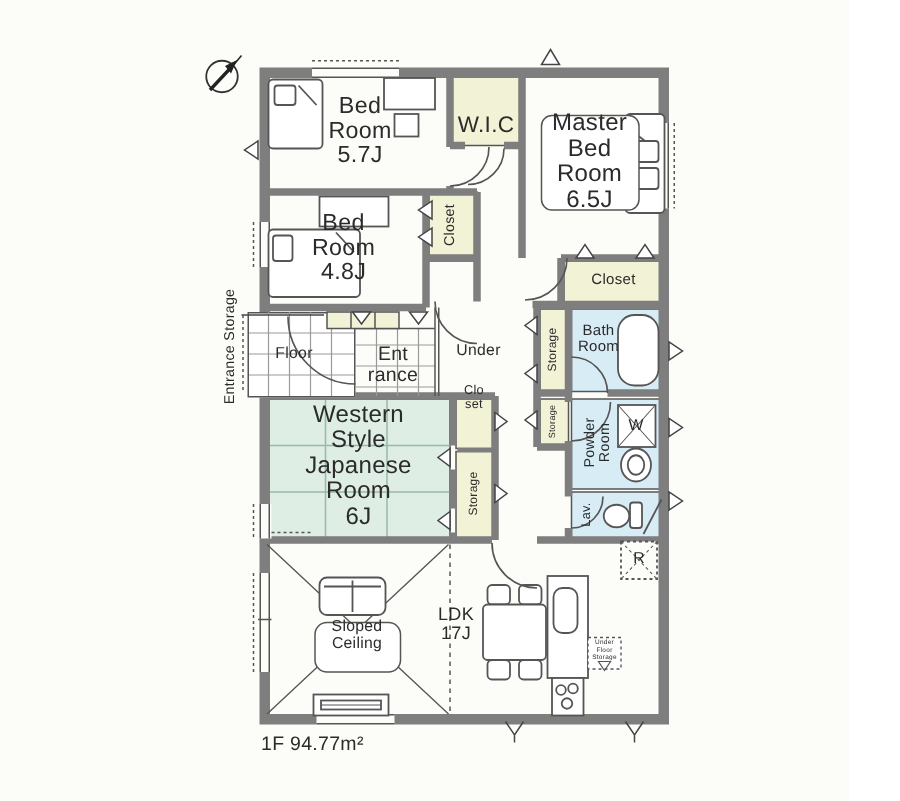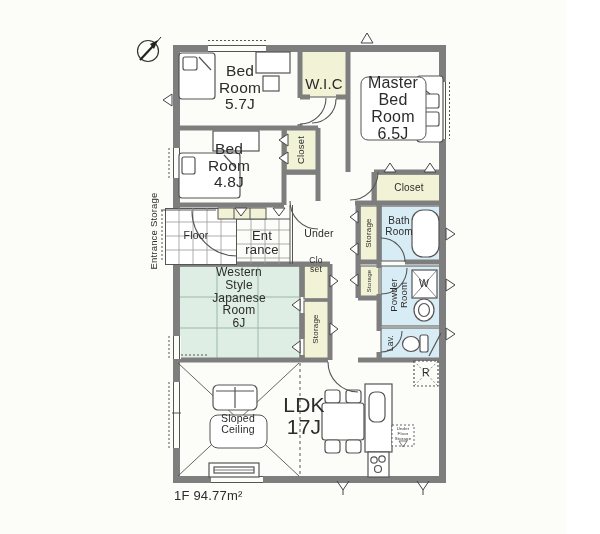--- a/index.html
+++ b/index.html
@@ -248,36 +248,36 @@
 <div class="lbl rot" style="left:301px;top:150px;font-size:9.5px">Closet</div>
 <div class="lbl" style="left:409px;top:188px;font-size:10px">Closet</div>
 <div class="lbl rot" style="left:154px;top:231px;font-size:9.5px">Entrance Storage</div>
 <div class="lbl" style="left:196px;top:236px;font-size:10.5px">Floor</div>
 <div class="lbl" style="left:262px;top:243px;font-size:13px">Ent
 rance</div>
 <div class="lbl" style="left:319px;top:234px;font-size:10.5px">Under</div>
 <div class="lbl rot" style="left:369px;top:233px;font-size:8px">Storage</div>
 <div class="lbl" style="left:399px;top:227px;font-size:10px">Bath
 Room</div>
-<div class="lbl" style="left:239px;top:298px;font-size:12px">Western
+<div class="lbl" style="left:239px;top:311px;font-size:16px">Western
 Style
 Japanese
 Room
 6J</div>
 <div class="lbl" style="left:316px;top:265px;font-size:8.5px">Clo
 set</div>
 <div class="lbl rot" style="left:316px;top:329px;font-size:8px">Storage</div>
 <div class="lbl rot" style="left:369px;top:281px;font-size:6px">Storage</div>
 <div class="lbl rot" style="left:399px;top:295px;font-size:9.5px">Powder
 Room</div>
 <div class="lbl rot" style="left:391px;top:343px;font-size:8.5px">Lav.</div>
 <div class="lbl" style="left:424px;top:284px;font-size:10.5px">W</div>
 <div class="lbl" style="left:426px;top:373px;font-size:10.5px">R</div>
 <div class="lbl" style="left:403px;top:434px;font-size:4.3px;line-height:1.15">Under
 Floor
 Storage</div>
-<div class="lbl" style="left:304px;top:416px;font-size:21px">LDK
+<div class="lbl" style="left:304px;top:416px;font-size:12px">LDK
 17J</div>
 <div class="lbl" style="left:238px;top:424px;font-size:10.5px">Sloped
 Ceiling</div>
 <div class="lbl free" style="left:174px;top:489px;font-size:13px">1F 94.77m²</div>
 
 </div>
 
 </body></html>

